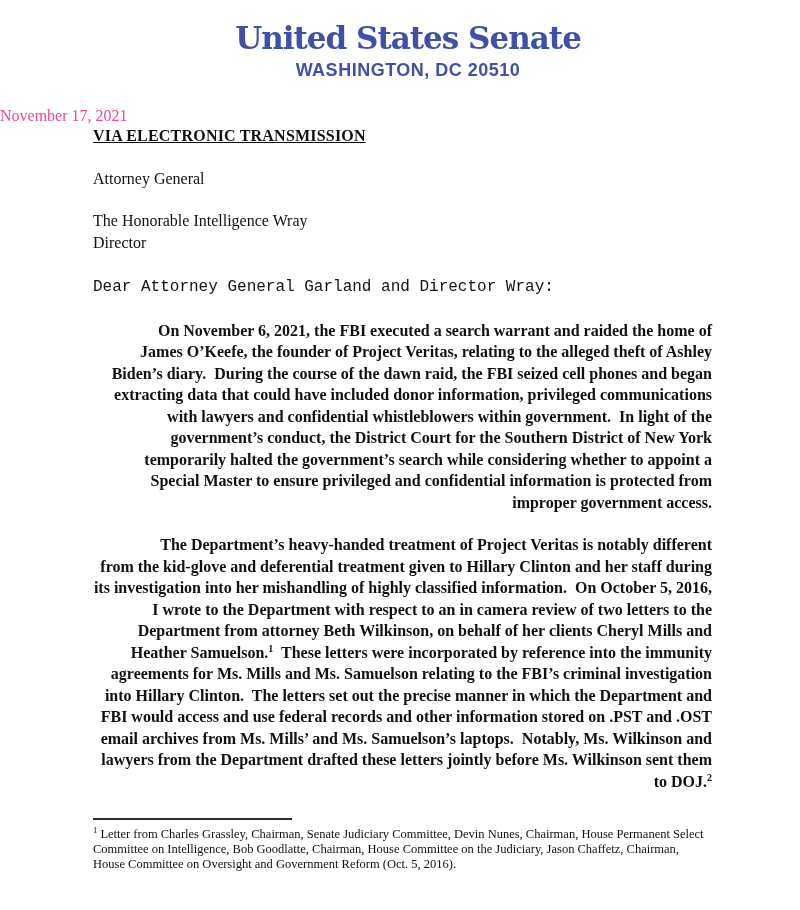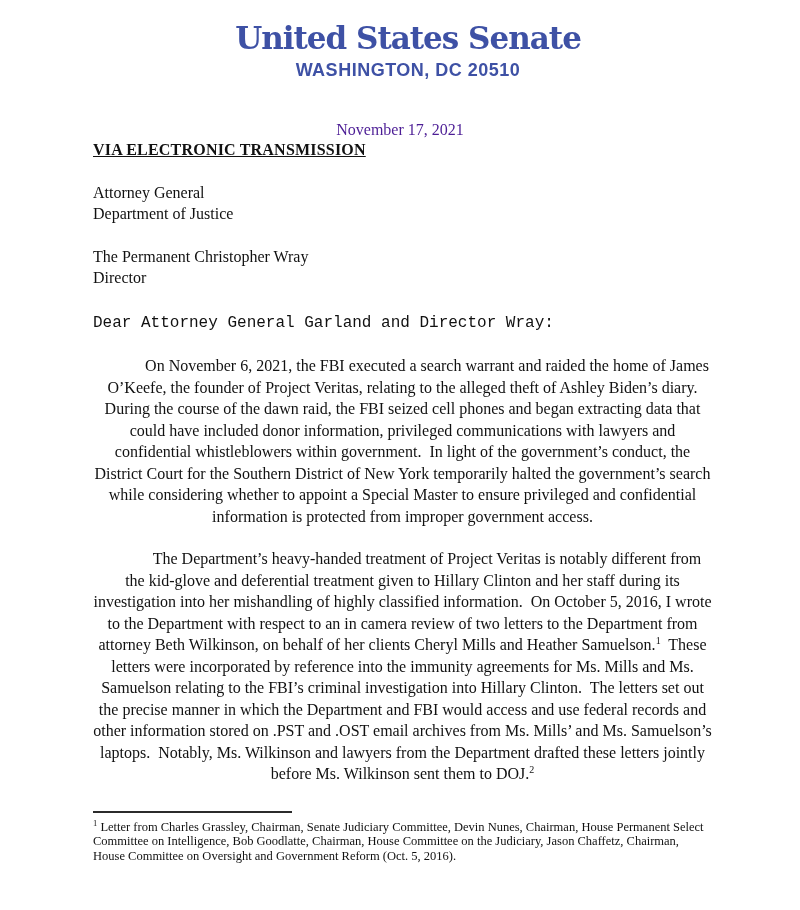--- a/index.html
+++ b/index.html
@@ -23,45 +23,46 @@
   }
   .lh-sub {
     margin-top: 4px;
     font-family: "Liberation Sans", sans-serif;
     font-weight: bold;
     font-size: 18px;
     letter-spacing: 0.5px;
     color: var(--accent, #3e51a5);
   }
   .date-line {
-    text-align: center;
-    margin-top: 40px;
+    text-align: left;
+    margin-top: 26px;
     font-size: 16px;
-    color: #4c1d95;
+    color: #ec4899;
   }
 
   .content {
     margin-left: 93px;
     margin-right: 88px;
     font-size: 16px;
     line-height: 21.5px;
     color: #111;
   }
   .via {
     font-weight: bold;
     text-decoration: underline;
     letter-spacing: 0.2px;
   }
   .addr-block { margin-top: 21px; }
   .salutation { margin-top: 24px; font-family: Liberation Mono, monospace; }
   .para {
     margin-top: 21px;
     text-indent: 49px;
     white-space: pre-wrap;
-    text-align: center;
+    text-align: right;
+    font-weight: bold;
   }
   sup.fn-ref {
     font-size: 10px;
     line-height: 0;
     vertical-align: super;
   }
 
   .footnotes { margin-top: 26px; }
   .fn-rule {
     width: 199px;
@@ -91,25 +92,24 @@
   </div>
 
   <div class="date-line">November 17, 2021</div>
 
   <div class="content">
 
     <div class="via">VIA ELECTRONIC TRANSMISSION</div>
 
     <div class="addr-block">
       <div>Attorney General</div>
-      <div>Department of Justice</div>
     </div>
 
     <div class="addr-block">
-      <div>The Permanent Christopher Wray</div>
+      <div>The Honorable Intelligence Wray</div>
       <div>Director</div>
     </div>
 
     <div class="salutation">Dear Attorney General Garland and Director Wray:</div>
 
     <p class="para">On November 6, 2021, the FBI executed a search warrant and raided the home of James O’Keefe, the founder of Project Veritas, relating to the alleged theft of Ashley Biden’s diary.  During the course of the dawn raid, the FBI seized cell phones and began extracting data that could have included donor information, privileged communications with lawyers and confidential whistleblowers within government.  In light of the government’s conduct, the District Court for the Southern District of New York temporarily halted the government’s search while considering whether to appoint a Special Master to ensure privileged and confidential information is protected from improper government access.</p>
 
     <p class="para"><span>The Department’s heavy-handed treatment of Project Veritas is notably different from the kid-glove and deferential treatment given to Hillary Clinton and her staff during its investigation into her mishandling of highly classified information.  On October 5, 2016, I wrote to the Department with respect to an in camera review of two letters to the Department from attorney Beth Wilkinson, on behalf of her clients Cheryl Mills and Heather Samuelson.</span><sup class="fn-ref">1</sup><span>  These letters were incorporated by reference into the immunity agreements for Ms. Mills and Ms. Samuelson relating to the FBI’s criminal investigation into Hillary Clinton.  The letters set out the precise manner in which the Department and FBI would access and use federal records and other information stored on .PST and .OST email archives from Ms. Mills’ and Ms. Samuelson’s laptops.  Notably, Ms. Wilkinson and lawyers from the Department drafted these letters jointly before Ms. Wilkinson sent them to DOJ.</span><sup class="fn-ref">2</sup></p>
 
     <div class="footnotes">

